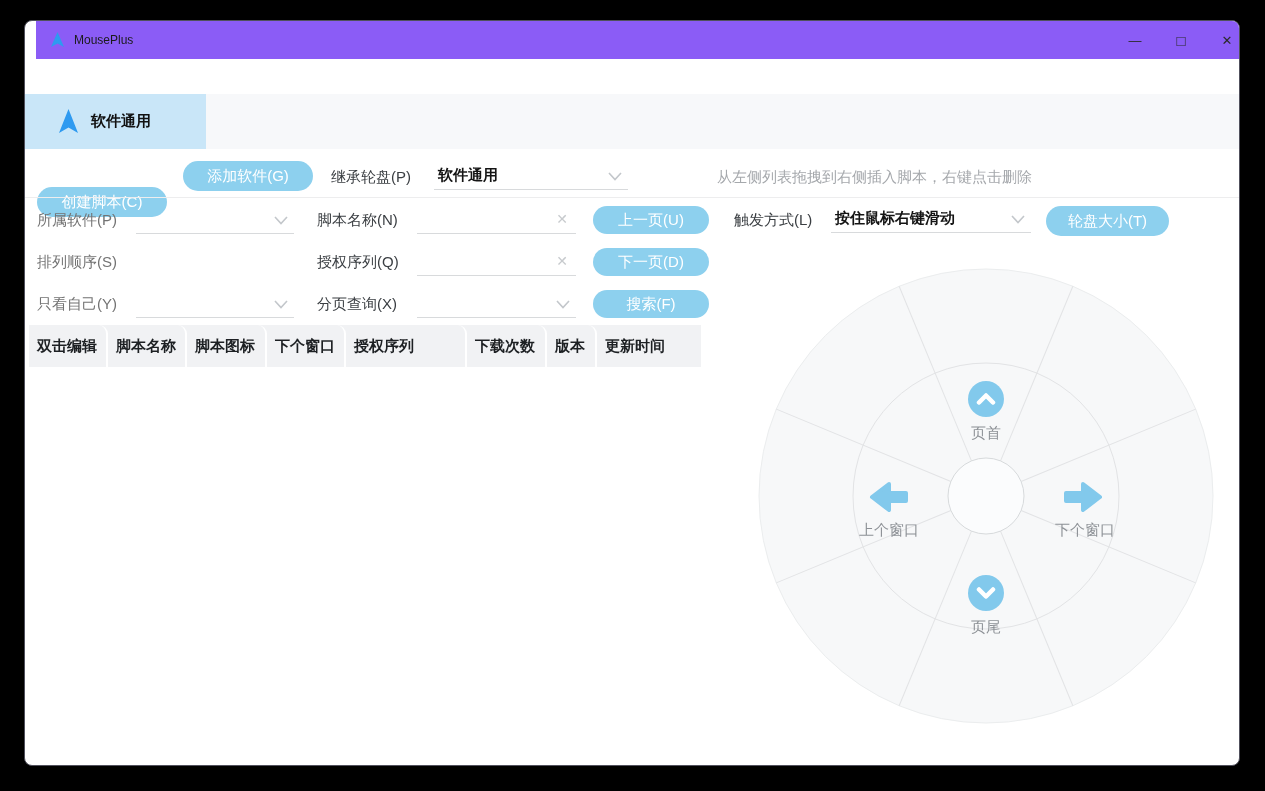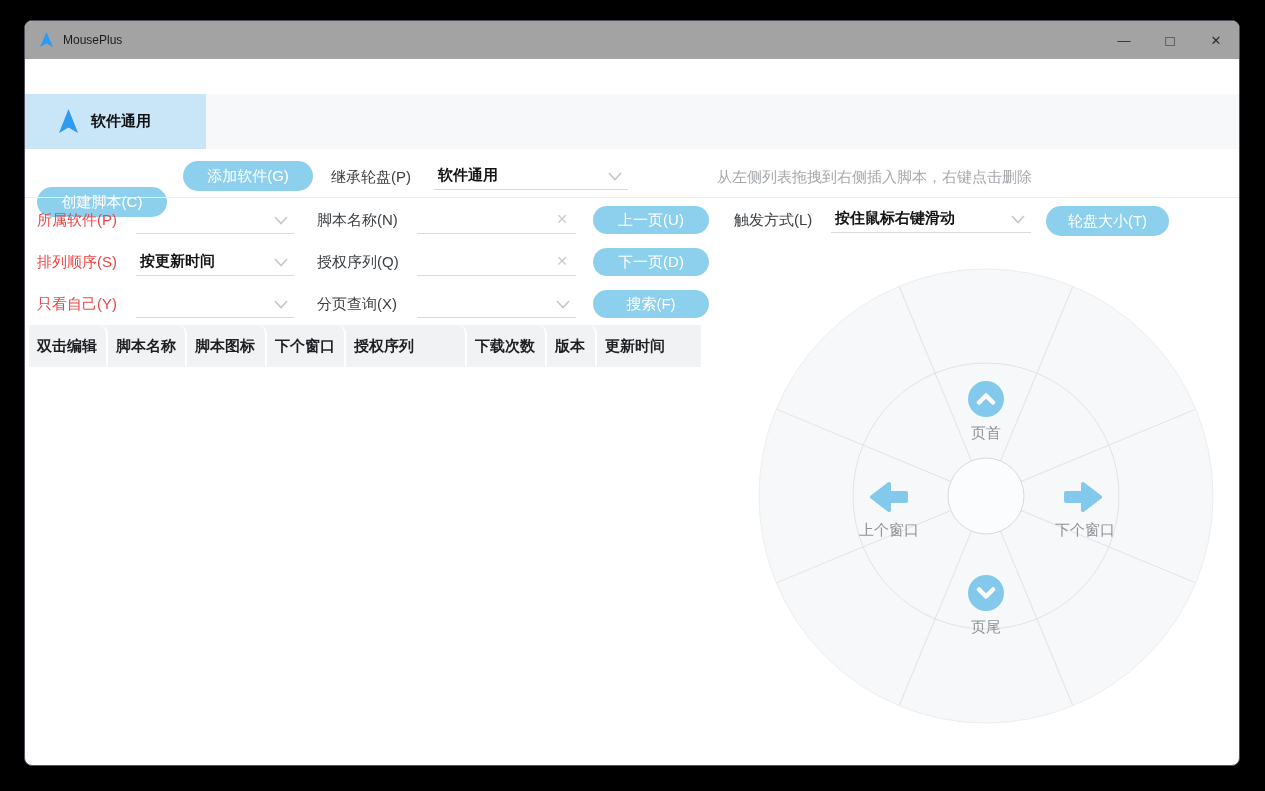--- a/index.html
+++ b/index.html
@@ -4,21 +4,21 @@
 <style>
   * { box-sizing: border-box; margin: 0; padding: 0; }
   html,body { width: 1265px; height: 791px; background: #000; overflow: hidden;
               font-family: "Liberation Sans", sans-serif; }
   #window {
     position: absolute; left: 24px; top: 20px; width: 1216px; height: 746px;
     background: #fff; border-radius: 8px; overflow: hidden;
     border: 1px solid #50505c;
   }
   
-  .titlebar { position: absolute; left:0; top:0; width:100%; height:38px; background:#a3a3a3; }
+  .titlebar { position: absolute; left:11px; top:0; width:100%; height:38px; background:#8b5cf6; }
   .app-logo { position:absolute; left:14px; top:11px; width:15px; height:16px; }
   .app-title { position:absolute; left:38px; top:12px; font-size:12px; color:#1b1b1b; }
   .win-controls { position:absolute; right:0; top:0; height:38px; display:flex; }
   .win-btn { width:46px; height:38px; display:flex; align-items:center; justify-content:center;
              font-size:13px; color:#2b2b2b; }
   .win-btn.max { font-size:15px; }
   
   .tabbar { position:absolute; left:0; top:38px; width:100%; height:35px; background:#fff;
             border-bottom:1px solid #e9e9ea; display:flex; padding-left:4px; }
   .tab { position:relative; padding:0 8px; margin-right:13px; font-size:15px; color:#1a1a1a;
@@ -43,21 +43,21 @@
   .dd-inherit { left:409px; top:141px; width:194px; }
   .dd-value { position:absolute; left:4px; top:4px; font-size:15px; color:#141414; font-weight:600;
               white-space:nowrap; }
   .dd-chevron { position:absolute; right:6px; top:10px; width:14px; height:9px; }
   .clear-x { position:absolute; right:8px; top:5px; font-size:14px; color:#c7cacd; }
   .hint { position:absolute; left:692px; top:147px; font-size:15px; color:#a5a8ac; white-space:nowrap; }
   .sep { position:absolute; left:0; top:176px; width:100%; height:1px; background:#ededee; }
   
   .frow { position:absolute; left:0; width:100%; height:30px; }
   .frow.r1 { top:184px; } .frow.r2 { top:226px; } .frow.r3 { top:268px; }
-  .fa-label { position:absolute; left:12px; top:6px; font-size:15px; color:#ef4444; }
+  .fa-label { position:absolute; left:12px; top:6px; font-size:15px; color:#737373; }
   .fb-label { position:absolute; left:292px; top:6px; font-size:15px; color:#3a3e42; }
   .fa-field { position:absolute; left:111px; top:1px; width:158px; height:28px;
               border-bottom:1px solid #d8dadc; }
   .fb-field { position:absolute; left:392px; top:1px; width:159px; height:28px;
               border-bottom:1px solid #d8dadc; }
   .txt-input { position:absolute; left:2px; top:2px; width:130px; height:22px; border:none;
                outline:none; background:transparent; font-size:15px; font-family:inherit; color:#141414; }
   .row-action { left:568px; top:1px; width:116px; height:28px; border-radius:14px; }
   .trig-label { left:709px; top:190px; }
   .dd-trigger { left:806px; top:184px; width:200px; }
@@ -136,26 +136,20 @@
     <span class="fb-label">脚本名称(N)</span>
     <div class="fb-field">
       <input class="txt-input" value="" style="">
       <span class="clear-x">✕</span>
     </div>
     <button class="pill-btn row-action">上一页(U)</button>
   </div>
 
   <div class="frow r2">
     <span class="fa-label">排列顺序(S)</span>
-    <div class="fa-field">
-      <span class="dd-value">按更新时间</span>
-      <svg class="dd-chevron" viewBox="0 0 14 9">
-        <polyline points="1,1 7,7.5 13,1" fill="none" stroke="#c3c7cb" stroke-width="1.6"></polyline>
-      </svg>
-    </div>
     <span class="fb-label">授权序列(Q)</span>
     <div class="fb-field">
       <input class="txt-input" value="" style="">
       <span class="clear-x">✕</span>
     </div>
     <button class="pill-btn row-action">下一页(D)</button>
   </div>
 
   <div class="frow r3">
     <span class="fa-label">只看自己(Y)</span>

